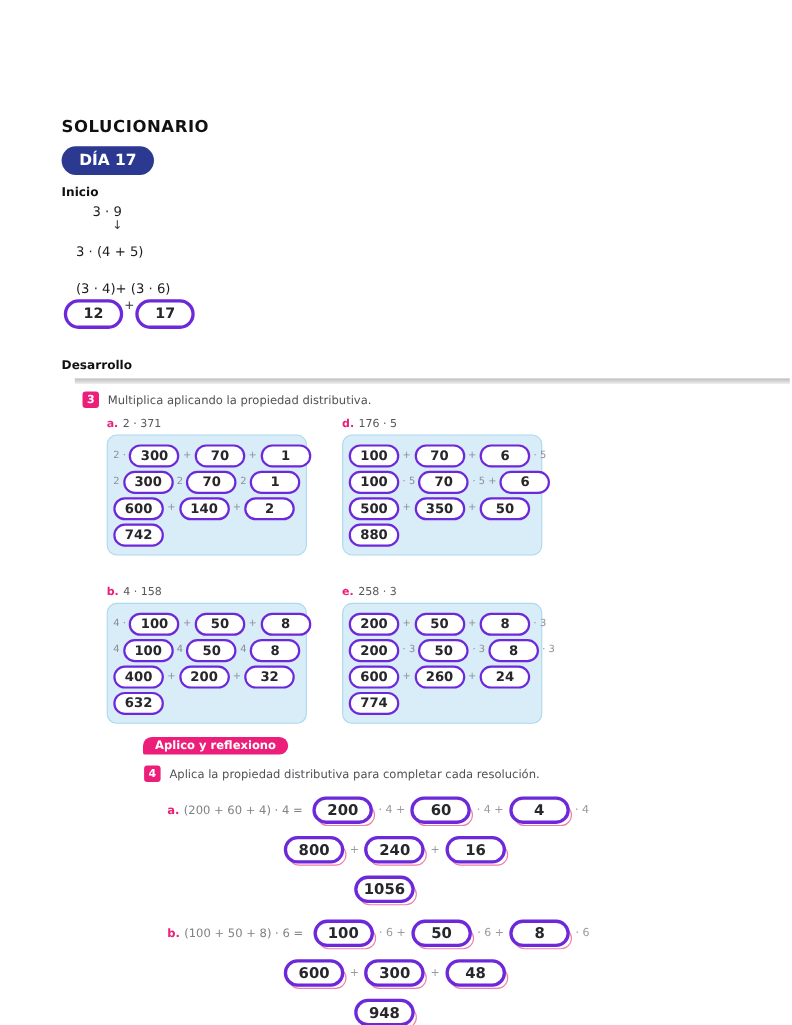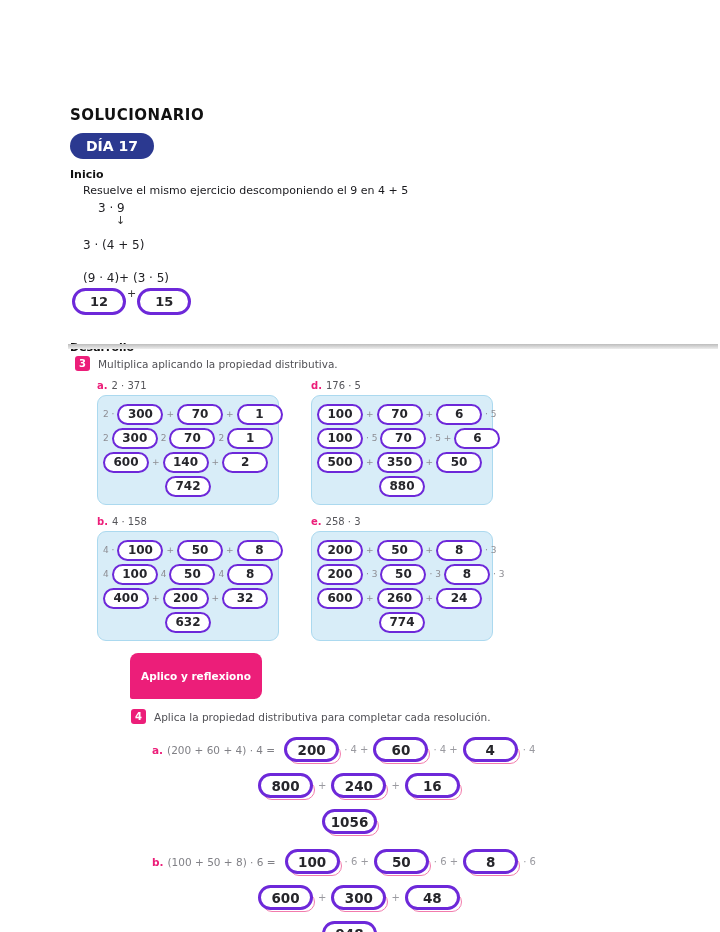--- a/index.html
+++ b/index.html
@@ -1,21 +1,21 @@
 <!DOCTYPE html>
 <html><head>
 <meta charset="utf-8">
 <style>
   html,body{margin:0;padding:0;}
   body{
     width:720px;height:932px;background:#ffffff;position:relative;overflow:hidden;
     font-family:"DejaVu Sans","Liberation Sans",sans-serif;color:#1e1e22;
   }
   
-  .header{position:absolute;left:70px;top:106px;width:560px;}
+  .header{position:absolute;left:56px;top:106px;width:560px;}
   .title{font-size:15px;font-weight:bold;letter-spacing:.5px;color:#111;}
   .day-badge{
     display:inline-block;margin-top:9px;background:#2b3990;color:#fff;
     font-weight:bold;font-size:14px;padding:5px 16px;border-radius:15px;
   }
   .h-inicio{margin-top:9px;font-size:11px;font-weight:bold;color:#111;}
   .h-prompt{margin:3px 0 0 13px;font-size:11px;color:#19191d;}
   .expr1{margin:4px 0 0 28px;font-size:12px;}
   .arrow{margin:-1px 0 0 46px;font-size:11px;color:#333;}
   .expr2{margin:11px 0 0 13px;font-size:12px;}
@@ -32,36 +32,36 @@
   }
   .hbox{min-width:54px;height:27px;font-size:13px;border-radius:15px;}
   
   .sheet{position:absolute;left:0;top:344px;width:720px;}
   .sheet-shadow{margin-left:68px;width:650px;height:5px;
     background:linear-gradient(to bottom,#bdbdbd,#ededed);}
   .ex-head{display:flex;align-items:center;margin:7px 0 0 75px;}
   .numsq{width:15px;height:15px;background:#ec1e79;color:#fff;border-radius:3px;
     font-size:10px;font-weight:bold;display:flex;align-items:center;justify-content:center;}
   .ex-instr{margin-left:8px;font-size:10.5px;color:#515156;}
-  .ex3-grid{margin:9px 0 0 97px;display:grid;grid-template-columns:214px 200px;row-gap:11px;}
+  .ex3-grid{margin:9px 0 0 97px;display:grid;grid-template-columns:214px 200px;row-gap:28px;}
   .plabel{font-size:10px;margin-bottom:4px;}
   .pl{color:#ec1e79;font-weight:bold;margin-right:4px;}
   .ps{color:#55555a;}
   .panel{
     width:182px;background:#d8edf8;border:1px solid #abd9ef;border-radius:9px;
     padding:6px 5px;box-sizing:border-box;
   }
   .prow{display:flex;align-items:center;height:24px;gap:3px;}
   .prow .abox{min-width:46px;height:21px;font-size:12px;border-width:2.5px;padding:0 3px;}
-  .prow.centered{justify-content:center;}
+  .prow.centered{}
   .sep{font-size:9px;color:#8d8d93;white-space:nowrap;}
   
   .reflect{
     display:inline-block;margin:12px 0 0 130px;background:#ec1e79;color:#fff;
-    font-size:10.5px;font-weight:bold;padding:17px 11px;border-radius:8px 8px 8px 2px;
+    font-size:10.5px;font-weight:bold;padding:2px 11px;border-radius:8px 8px 8px 2px;
   }
   .ex4-head{display:flex;align-items:center;margin:10px 0 0 131px;}
   .ex4-problems{margin:12px 0 0 152px;}
   .ex4-problem{margin-bottom:13px;}
   .ex4-row{display:flex;align-items:center;height:27px;margin-bottom:9px;}
   .ex4-row.indent1{margin-left:106px;}
   .ex4-row.indent2{margin-left:170px;}
   .pl4{color:#ec1e79;font-weight:bold;font-size:10.5px;margin-right:4px;}
   .ps4{color:#808086;font-size:10.5px;margin-right:9px;white-space:nowrap;}
   .abox.big{min-width:55px;height:25px;font-size:13.5px;border-width:3px;border-radius:13px;}
@@ -70,29 +70,28 @@
   .pb::after{content:"";position:absolute;left:1px;top:4px;right:-5px;bottom:-5px;
     border:1.5px solid #f27bac;border-radius:11px;z-index:-1;}
 </style>
 </head>
 <body>
 
 <div class="header">
   <div class="title">SOLUCIONARIO</div>
   <div class="day-badge">DÍA 17</div>
   <div class="h-inicio">Inicio</div>
-  <div class="h-prompt">Resuelve el mismo ejercicio descomponiendo el 9 en 4 + 5</div>
   <div class="expr1">3 · 9</div>
   <div class="arrow">↓</div>
   <div class="expr2">3 · (4 + 5)</div>
-  <div class="expr3">(9 · 4)+ (3 · 5)</div>
+  <div class="expr3">(3 · 4)+ (3 · 6)</div>
   <div class="ansrow">
     <span class="abox hbox">12</span>
     <span class="plus-raised">+</span>
-    <span class="abox hbox">15</span>
+    <span class="abox hbox">17</span>
   </div>
   <div class="h-des">Desarrollo</div>
 </div>
 
 <div class="sheet">
   <div class="sheet-shadow"></div>
 
   <div class="ex-head">
     <span class="numsq">3</span>
     <span class="ex-instr">Multiplica aplicando la propiedad distributiva.</span>

